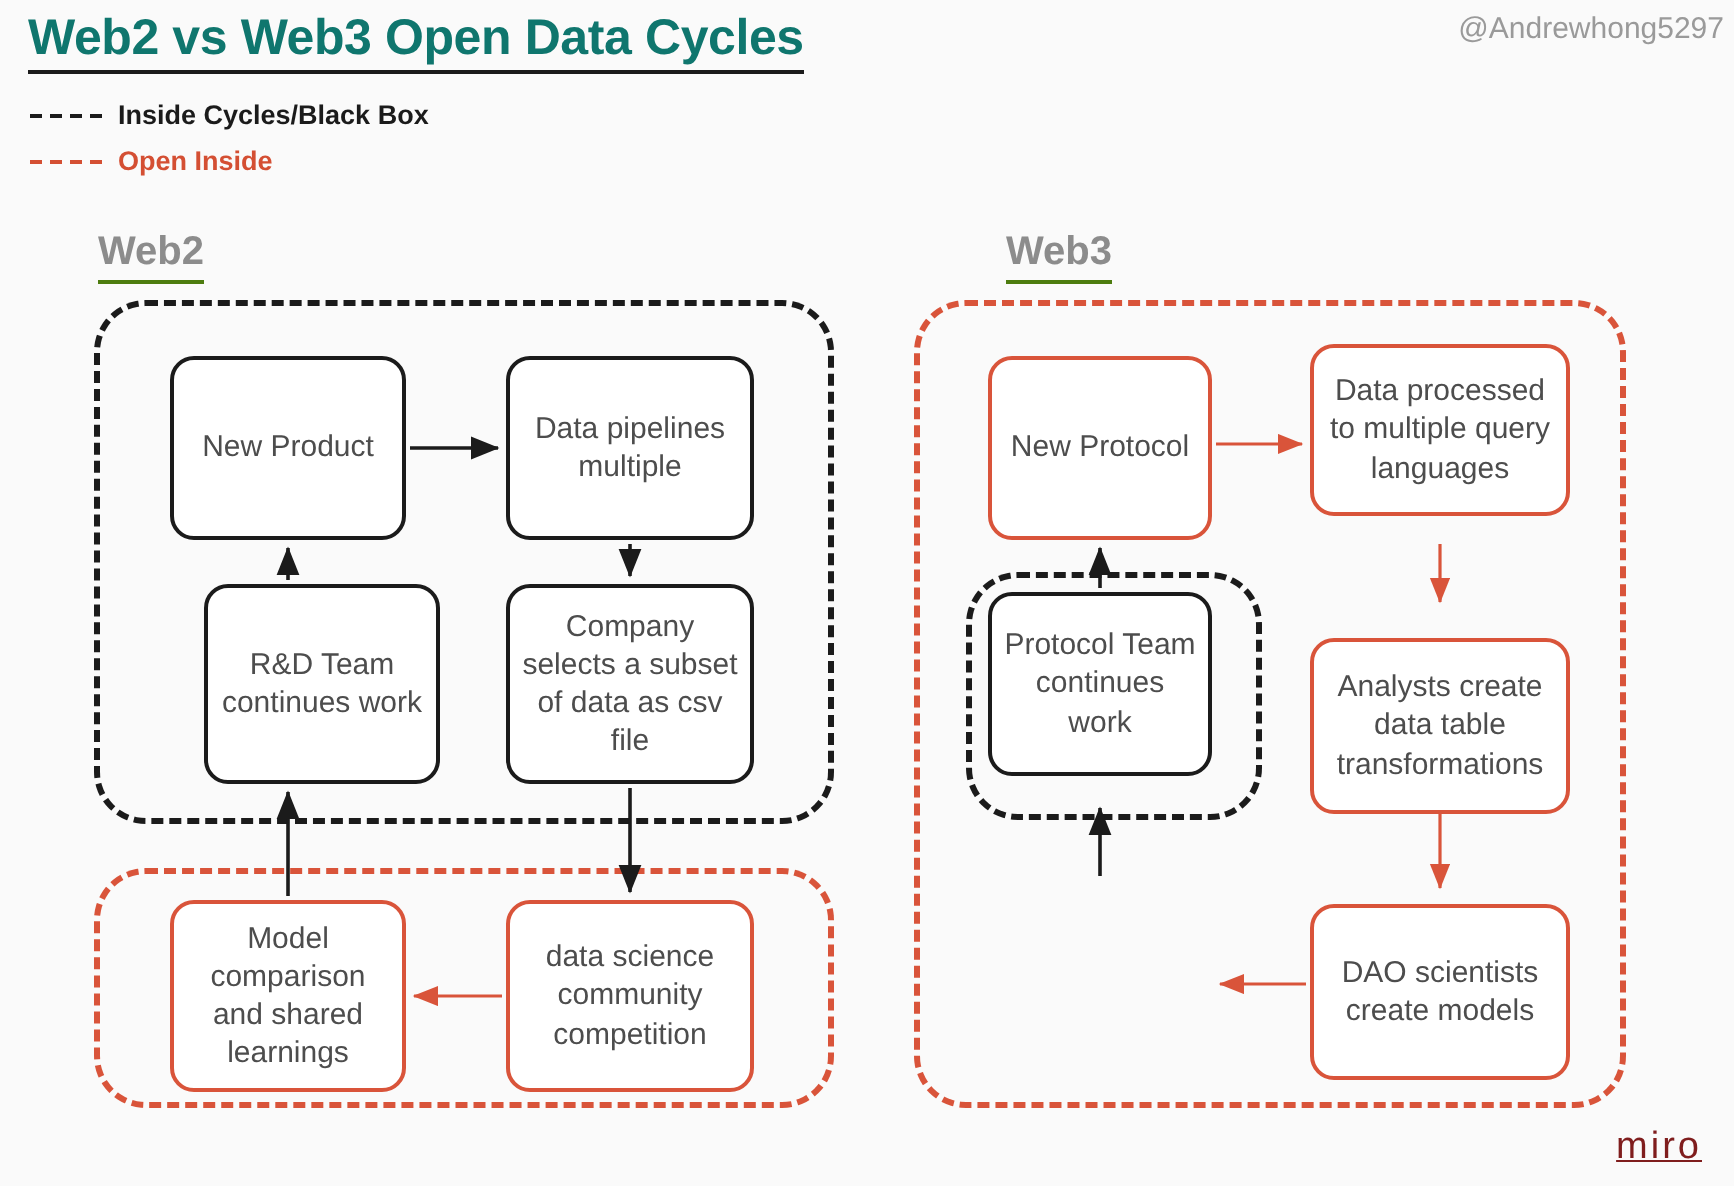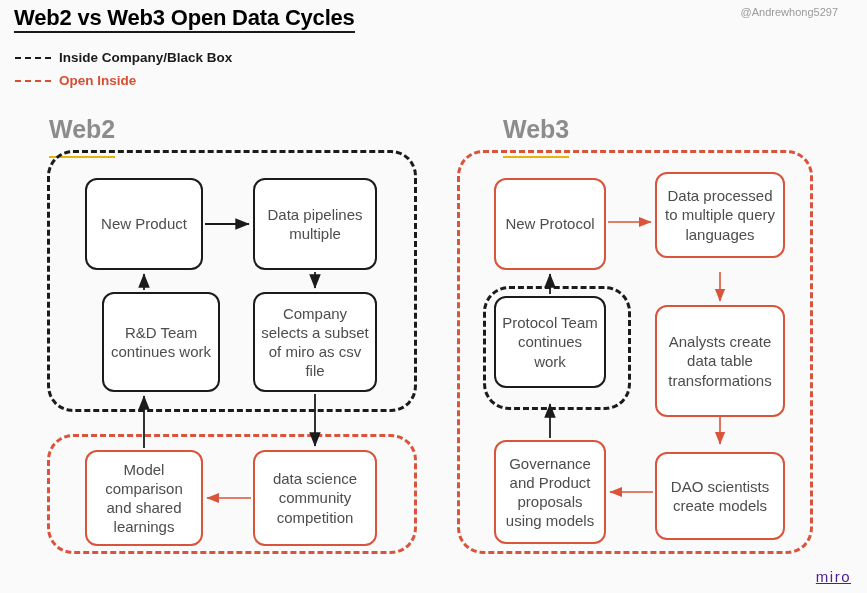--- a/index.html
+++ b/index.html
@@ -16,33 +16,33 @@
     height: 593px;
     background: #fafafa;
     overflow: hidden;
   }
 
   
   #page-title {
     position: absolute;
     left: 14px;
     top: 6px;
-    font-size: 22px;
+    font-size: 25px;
     font-weight: bold;
-    color: #000000;
+    color: #0f766e;
     letter-spacing: -0.2px;
     border-bottom: 2px solid #1b1b1b;
     padding-bottom: 1px;
     line-height: 1.1;
   }
   #handle {
     position: absolute;
-    right: 29px;
+    right: 5px;
     top: 6px;
-    font-size: 11px;
+    font-size: 15px;
     color: #9a9a9a;
   }
 
   
   .legend-row {
     position: absolute;
     display: flex;
     align-items: center;
     gap: 8px;
     font-size: 13.5px;
@@ -53,25 +53,25 @@
   .legend-dash {
     width: 36px;
     height: 0;
     border-top: 2.5px dashed currentColor;
     display: inline-block;
   }
 
   
   .section-label {
     position: absolute;
-    font-size: 25px;
+    font-size: 20px;
     font-weight: bold;
     color: #8c8c8c;
-    border-bottom: 2px solid #eab308;
-    padding-bottom: 12px;
+    border-bottom: 2px solid #4d7c0f;
+    padding-bottom: 2px;
     line-height: 1.15;
   }
   #label-web2 { left: 49px; top: 115px; }
   #label-web3 { left: 459px; top: 115px; margin-left: 44px; }
 
   
   .group {
     position: absolute;
     border-radius: 26px;
     box-sizing: border-box;
@@ -107,55 +107,55 @@
   #n-data-pipelines  { left: 253px; top: 178px; width: 124px; height: 92px; }
   #n-rd-team         { left: 102px;  top: 292px; width: 118px; height: 100px; }
   #n-company-selects { left: 253px; top: 292px; width: 124px; height: 100px; }
   #n-model-comp      { left: 85px;  top: 450px; width: 118px; height: 96px; }
   #n-data-science    { left: 253px; top: 450px; width: 124px; height: 96px; }
 
   
   #n-new-protocol    { left: 494px; top: 178px; width: 112px; height: 92px; }
   #n-data-processed  { left: 655px; top: 172px; width: 130px; height: 86px; }
   #n-protocol-team   { left: 494px; top: 296px; width: 112px; height: 92px; }
-  #n-analysts        { left: 655px; top: 305px; width: 130px; height: 112px; }
+  #n-analysts        { left: 655px; top: 319px; width: 130px; height: 88px; }
   #n-governance      { left: 494px; top: 440px; width: 112px; height: 104px; }
   #n-dao             { left: 655px; top: 452px; width: 130px; height: 88px; }
 
   
   #arrows {
     position: absolute;
     left: 0; top: 0;
     width: 867px;
     height: 593px;
     pointer-events: none;
   }
 
   
   #watermark {
     position: absolute;
     right: 16px;
     bottom: 8px;
-    font-size: 15px;
-    color: #4c1d95;
+    font-size: 19px;
+    color: #7f1d1d;
     letter-spacing: 1.5px;
     text-decoration: underline;
   }
 </style>
 </head>
 <body>
 
 <div id="canvas">
 
   <div id="page-title">Web2 vs Web3 Open Data Cycles</div>
   <div id="handle">@Andrewhong5297</div>
 
   <div class="legend-row" id="legend-black">
     <span class="legend-dash"></span>
-    <span>Inside Company/Black Box</span>
+    <span>Inside Cycles/Black Box</span>
   </div>
   <div class="legend-row" id="legend-orange">
     <span class="legend-dash"></span>
     <span>Open Inside</span>
   </div>
 
   <div class="section-label" id="label-web2">Web2</div>
   <div class="section-label" id="label-web3">Web3</div>
 
   <div class="group black" id="group-web2-company"></div>
@@ -184,26 +184,25 @@
     <line x1="720" y1="272" x2="720" y2="301" stroke="#d9543a" stroke-width="1.6" marker-end="url(#ah-orange)"></line>
     <line x1="720" y1="395" x2="720" y2="444" stroke="#d9543a" stroke-width="1.6" marker-end="url(#ah-orange)"></line>
     <line x1="653" y1="492" x2="610" y2="492" stroke="#d9543a" stroke-width="1.6" marker-end="url(#ah-orange)"></line>
     <line x1="550" y1="438" x2="550" y2="404" stroke="#1b1b1b" stroke-width="1.8" marker-end="url(#ah-black)"></line>
     <line x1="550" y1="294" x2="550" y2="274" stroke="#1b1b1b" stroke-width="1.8" marker-end="url(#ah-black)"></line>
   </svg>
 
   <div class="node black" id="n-new-product">New Product</div>
   <div class="node black" id="n-data-pipelines">Data pipelines multiple</div>
   <div class="node black" id="n-rd-team">R&amp;D Team continues work</div>
-  <div class="node black" id="n-company-selects">Company selects a subset of miro as csv file</div>
+  <div class="node black" id="n-company-selects">Company selects a subset of data as csv file</div>
   <div class="node orange" id="n-model-comp">Model comparison and shared learnings</div>
   <div class="node orange" id="n-new-protocol">New Protocol</div>
 
   <div class="node orange" id="n-data-science">data science community competition</div>
   <div class="node orange" id="n-data-processed">Data processed to multiple query languages</div>
   <div class="node black" id="n-protocol-team">Protocol Team continues work</div>
   <div class="node orange" id="n-analysts">Analysts create data table transformations</div>
-  <div class="node orange" id="n-governance">Governance and Product proposals using models</div>
   <div class="node orange" id="n-dao">DAO scientists create models</div>
 
   <div id="watermark">miro</div>
 
 </div>
 
 </body></html>

